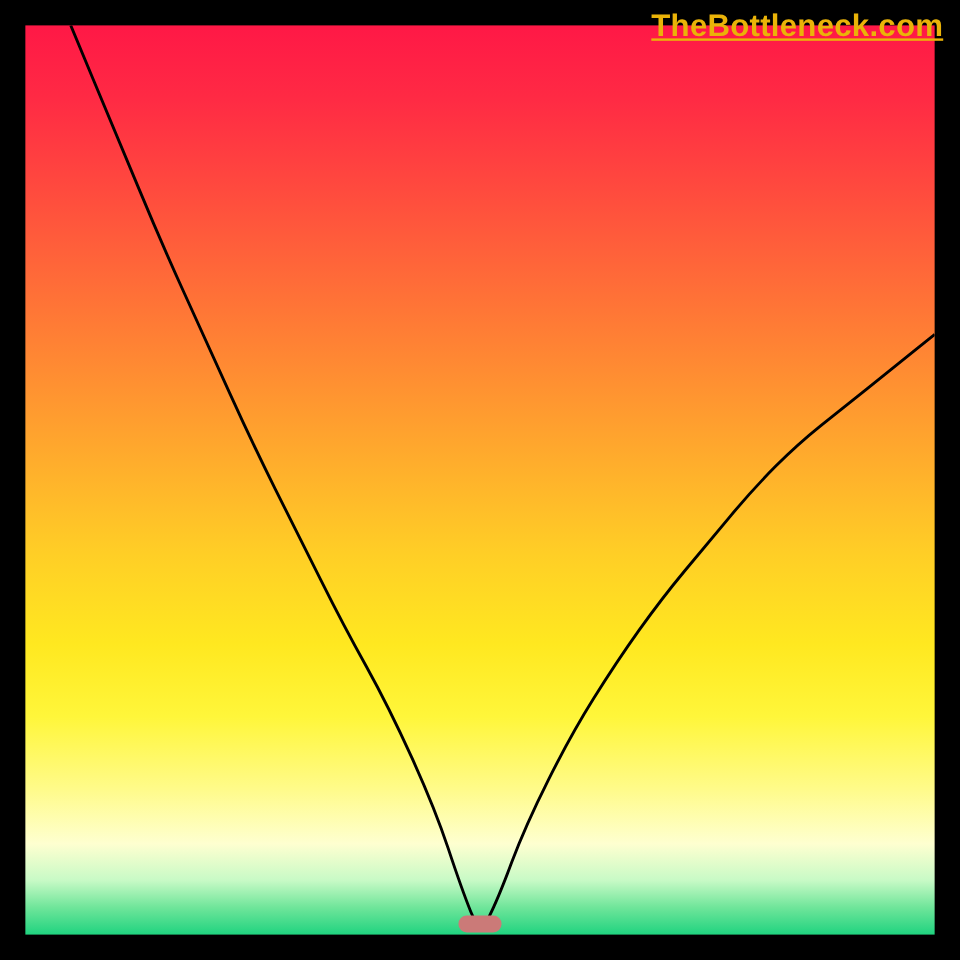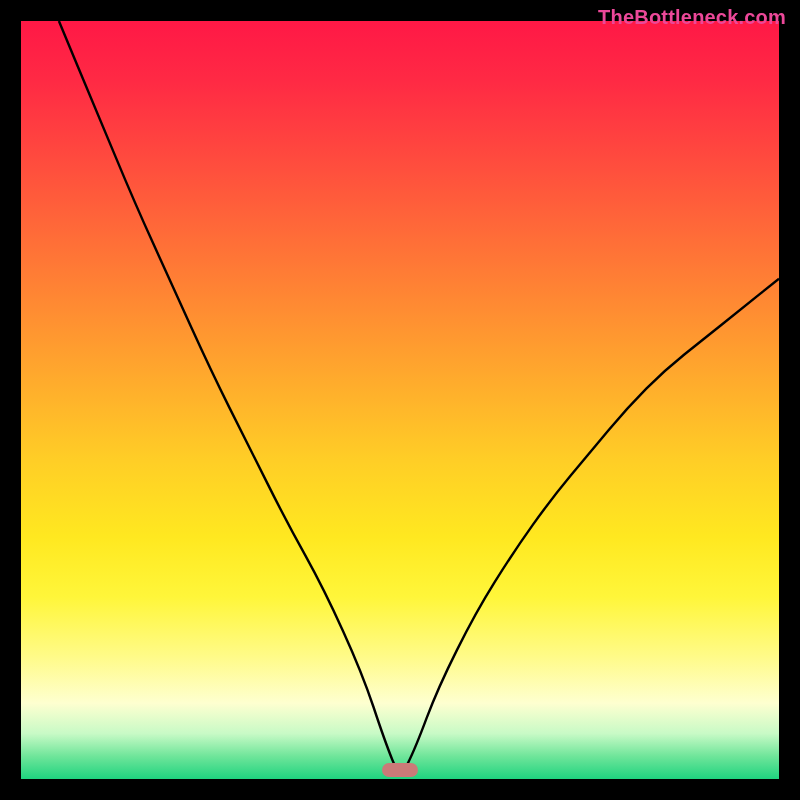--- a/index.html
+++ b/index.html
@@ -14,25 +14,26 @@
   .frame {
     position: relative;
     width: 800px;
     height: 800px;
     background: #000;
   }
   .watermark {
     position: absolute;
     top: 6px;
     right: 14px;
-    color: #ec4899;
-    font-size: 20px;
+    color: #eab308;
+    font-size: 26px;
     font-weight: bold;
     letter-spacing: 0.2px;
     z-index: 10;
+    text-decoration: underline;
   }
   .plot-area {
     position: absolute;
     left: 21px;
     top: 21px;
     width: 758px;
     height: 758px;
     overflow: hidden;
   }
   .gradient {

